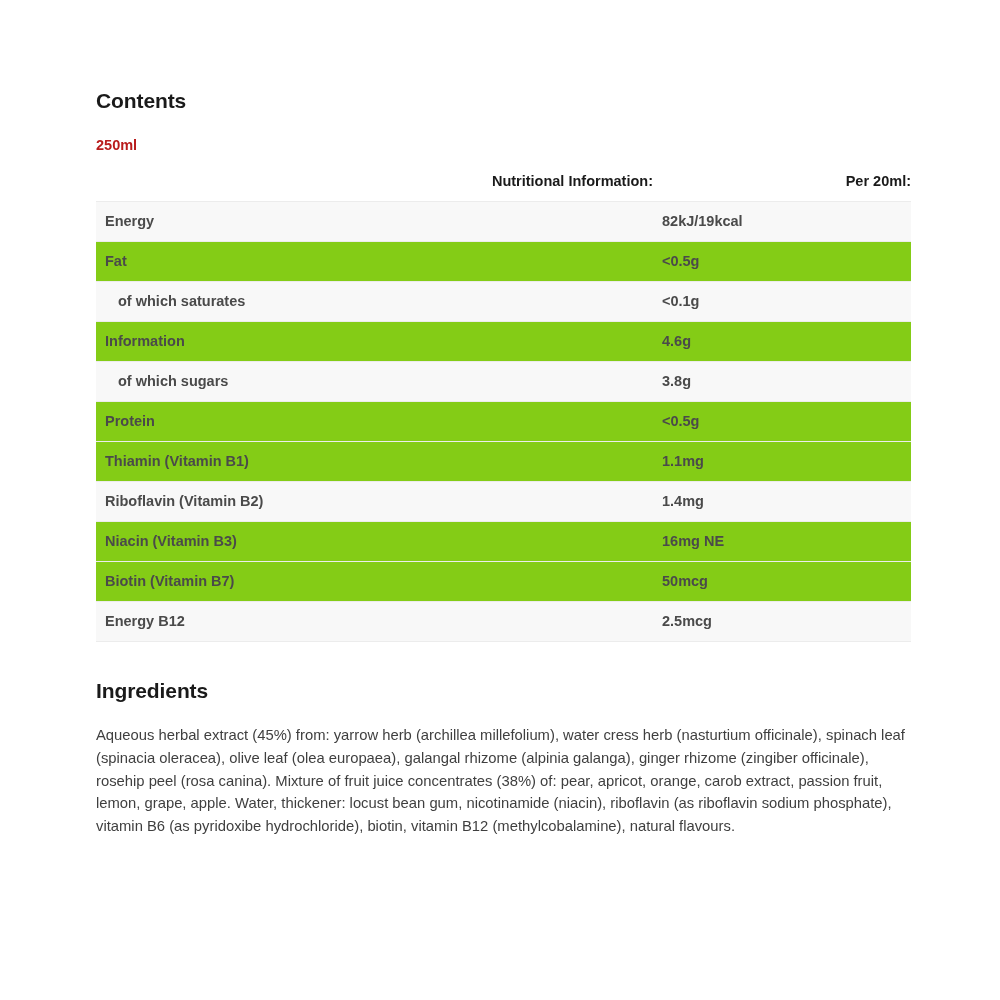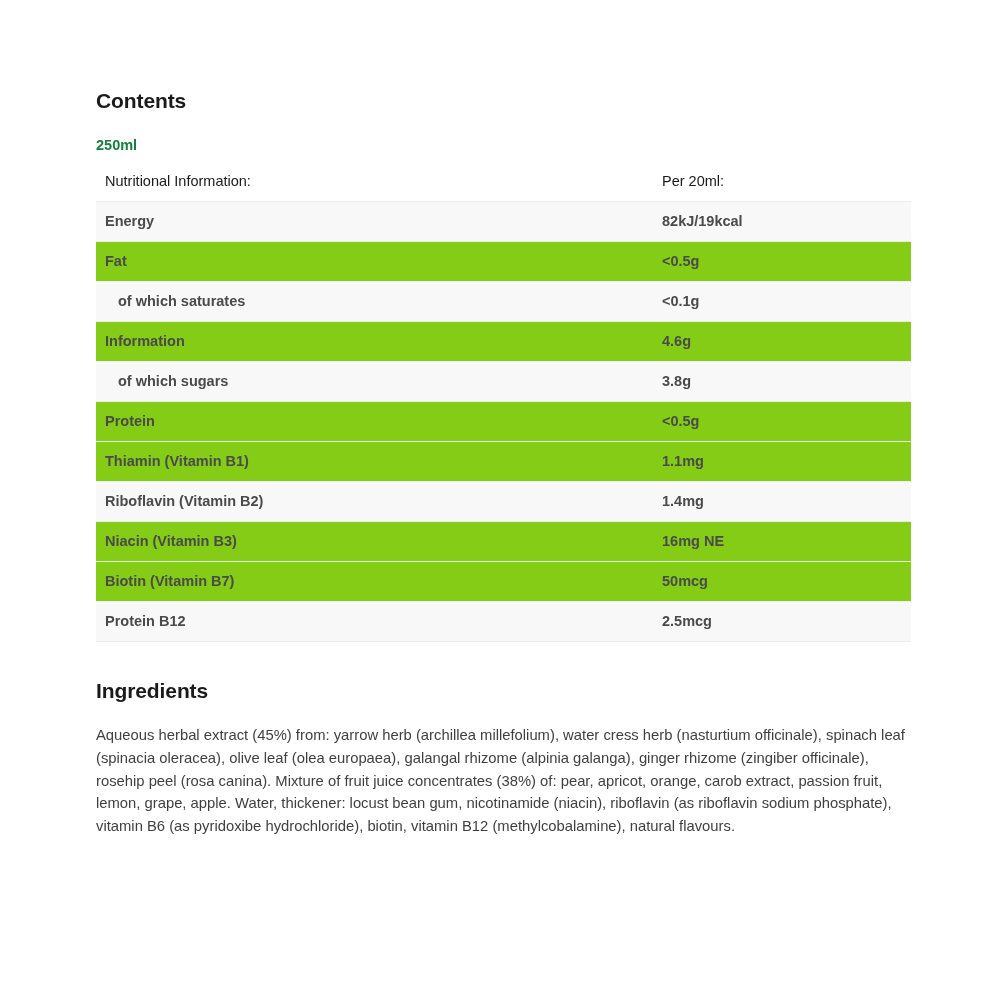--- a/index.html
+++ b/index.html
@@ -33,39 +33,39 @@
     font-size: 21px;
     font-weight: bold;
     color: #1a1a1a;
     letter-spacing: -0.1px;
     margin: 0;
     line-height: 1.25;
   }
   .subheading {
     font-size: 14.5px;
     font-weight: bold;
-    color: #15803d;
+    color: #b91c1c;
     margin: 22px 0 0 0;
     line-height: 1.3;
   }
 
   
   .nutrition-table {
     margin-top: 14px;
     width: 815px;
     border-collapse: collapse;
     table-layout: fixed;
   }
   .nutrition-table col.col-label { width: 557px; }
   .nutrition-table col.col-value { width: 258px; }
 
   .nutrition-table th {
-    text-align: left;
+    text-align: right;
     font-size: 14.5px;
-    font-weight: normal;
+    font-weight: bold;
     color: #1a1a1a;
     padding: 4px 0 12px 9px;
     border: none;
     vertical-align: bottom;
   }
   .nutrition-table th.value-head {
     padding-left: 9px;
   }
 
   .nutrition-table td {
@@ -158,21 +158,21 @@
           </tr>
           <tr class="plain">
             <td class="label">Niacin (Vitamin B3)</td>
             <td class="value">16mg NE</td>
           </tr>
           <tr class="plain">
             <td class="label">Biotin (Vitamin B7)</td>
             <td class="value">50mcg</td>
           </tr>
           <tr class="shaded">
-            <td class="label">Protein B12</td>
+            <td class="label">Energy B12</td>
             <td class="value">2.5mcg</td>
           </tr>
         </tbody>
     </table>
 
     <div class="ingredients-block">
       <h2 class="section-heading">Ingredients</h2>
       <p class="ingredients-text">Aqueous herbal extract (45%) from: yarrow herb (archillea millefolium), water cress herb (nasturtium officinale), spinach leaf (spinacia oleracea), olive leaf (olea europaea), galangal rhizome (alpinia galanga), ginger rhizome (zingiber officinale), rosehip peel (rosa canina). Mixture of fruit juice concentrates (38%) of: pear, apricot, orange, carob extract, passion fruit, lemon, grape, apple. Water, thickener: locust bean gum, nicotinamide (niacin), riboflavin (as riboflavin sodium phosphate), vitamin B6 (as pyridoxibe hydrochloride), biotin, vitamin B12 (methylcobalamine), natural flavours.</p>
     </div>
 

